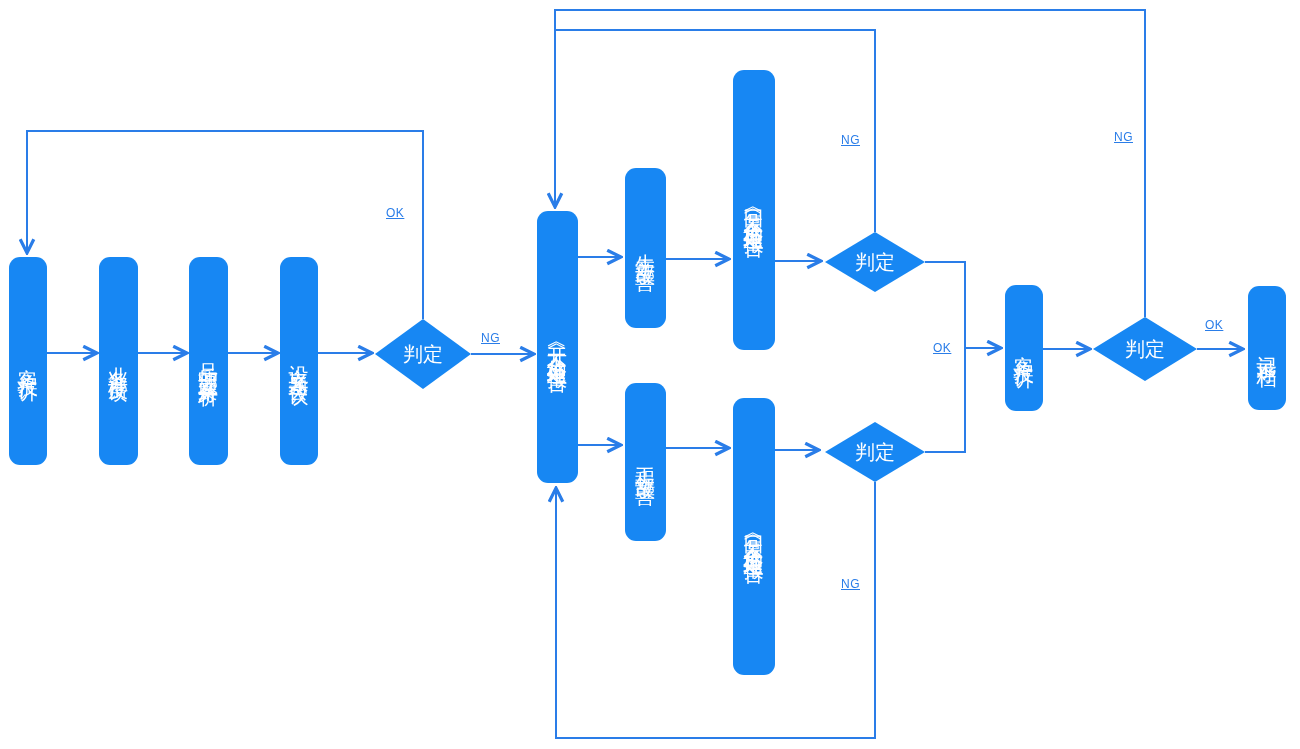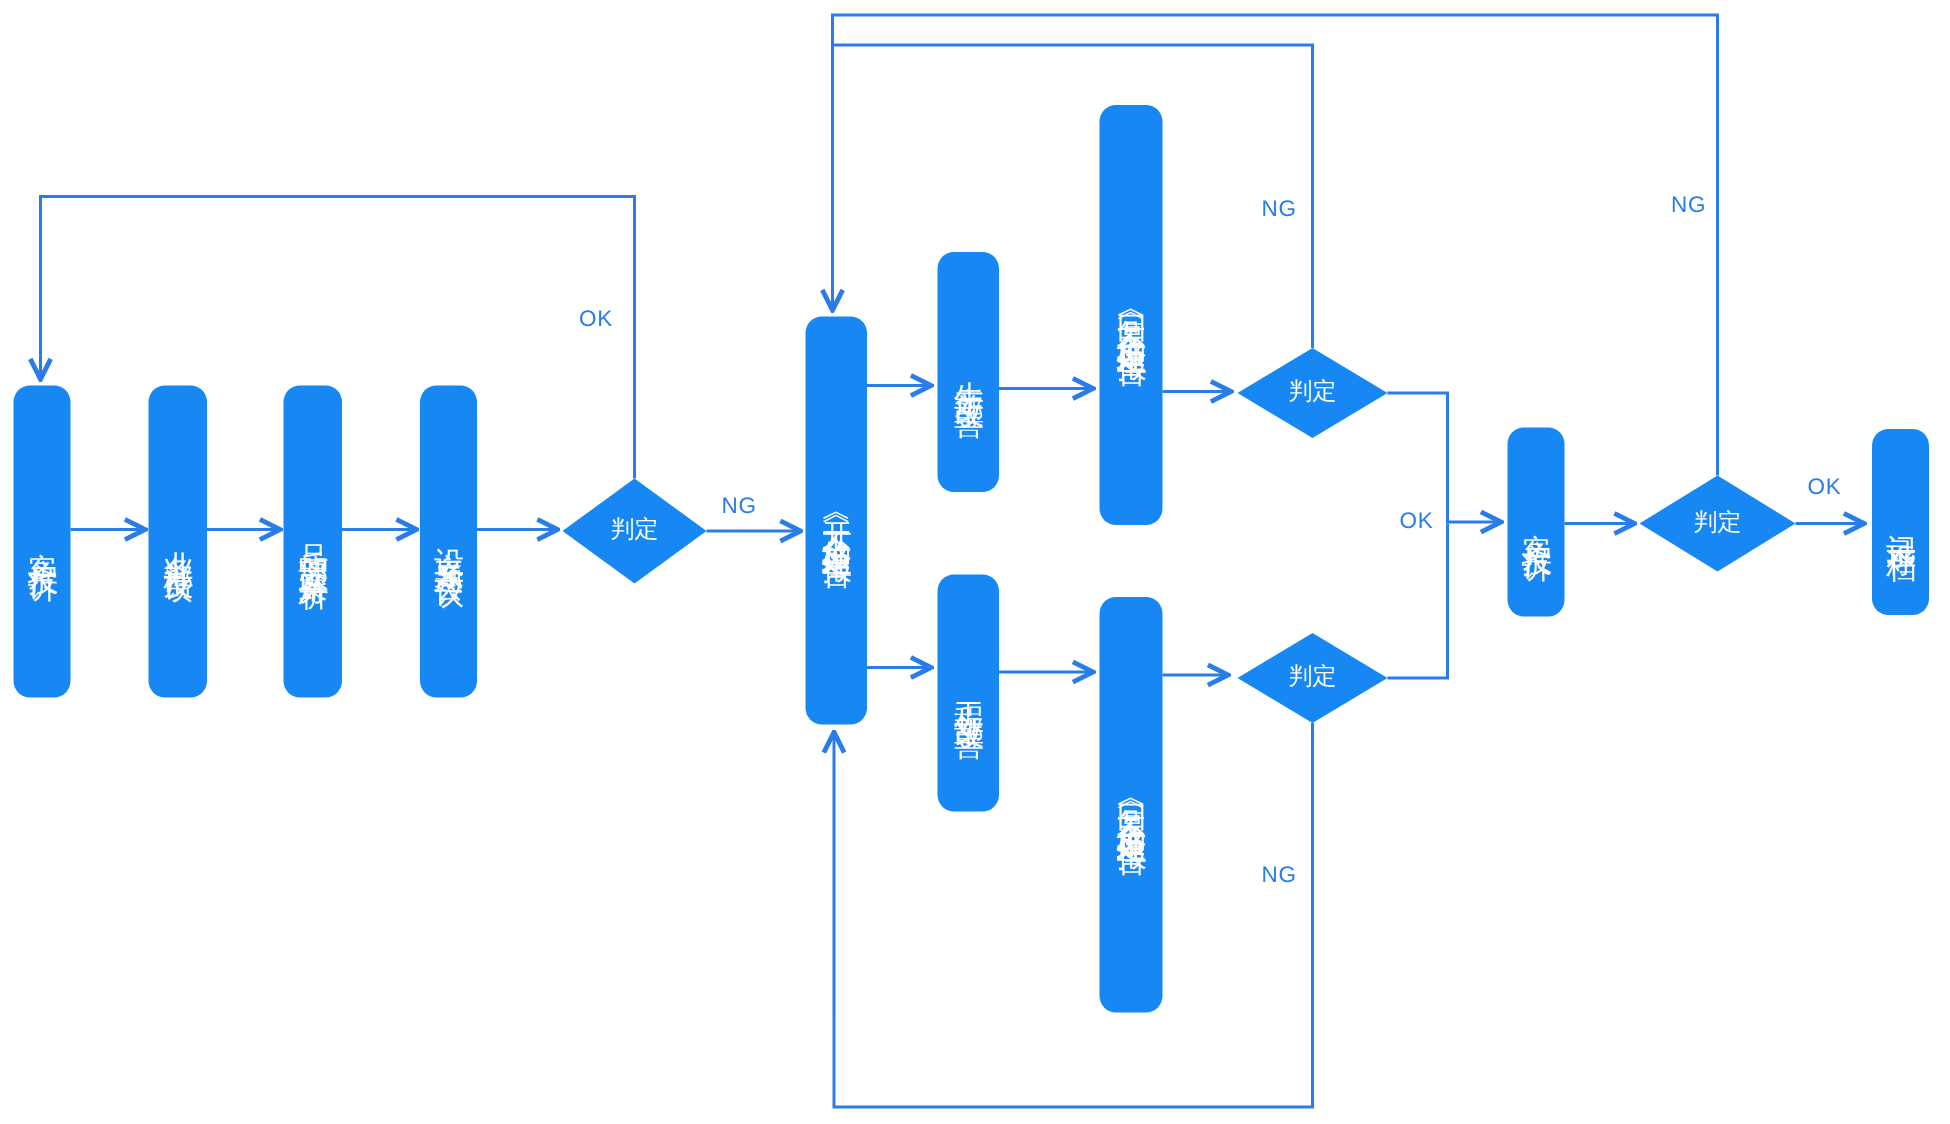--- a/index.html
+++ b/index.html
@@ -24,30 +24,31 @@
     text-orientation: mixed;
     font-size: 20px;
     letter-spacing: 4px;
     line-height: 1;
     text-align: center;
   }
   .decision-label {
     position: absolute;
     width: 64px;
     color: #ffffff;
-    font-size: 16px;
+    font-size: 20px;
     text-align: center;
     line-height: 22px;
   }
   .edge-label {
     position: absolute;
     color: #2a7de8;
-    font-size: 15px;
+    font-size: 12px;
     letter-spacing: 0.5px;
     line-height: 16px;
+    text-decoration: underline;
   }
 </style>
 </head>
 <body>
 
 <div class="canvas">
 
   <svg class="wire-layer" viewBox="0 0 1300 749" xmlns="http://www.w3.org/2000/svg">
     <defs>
       <marker id="arrow" viewBox="0 0 10 10" refX="8.5" refY="5" markerWidth="8.5" markerHeight="8.5" orient="auto-start-reverse">

